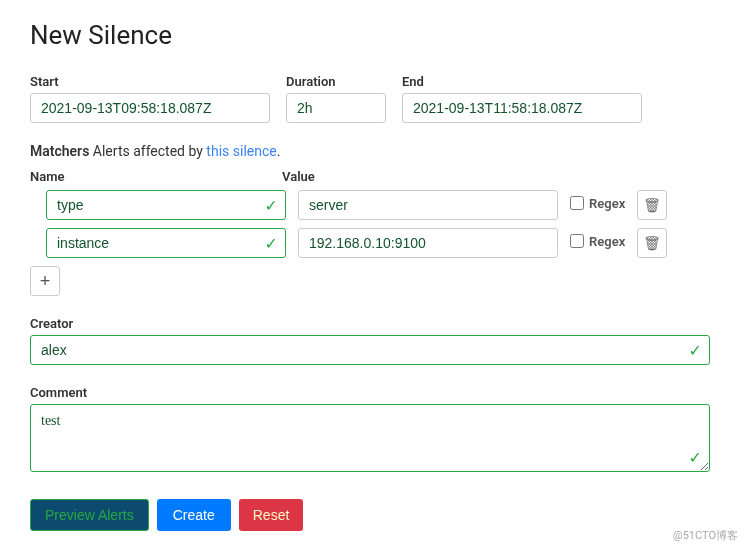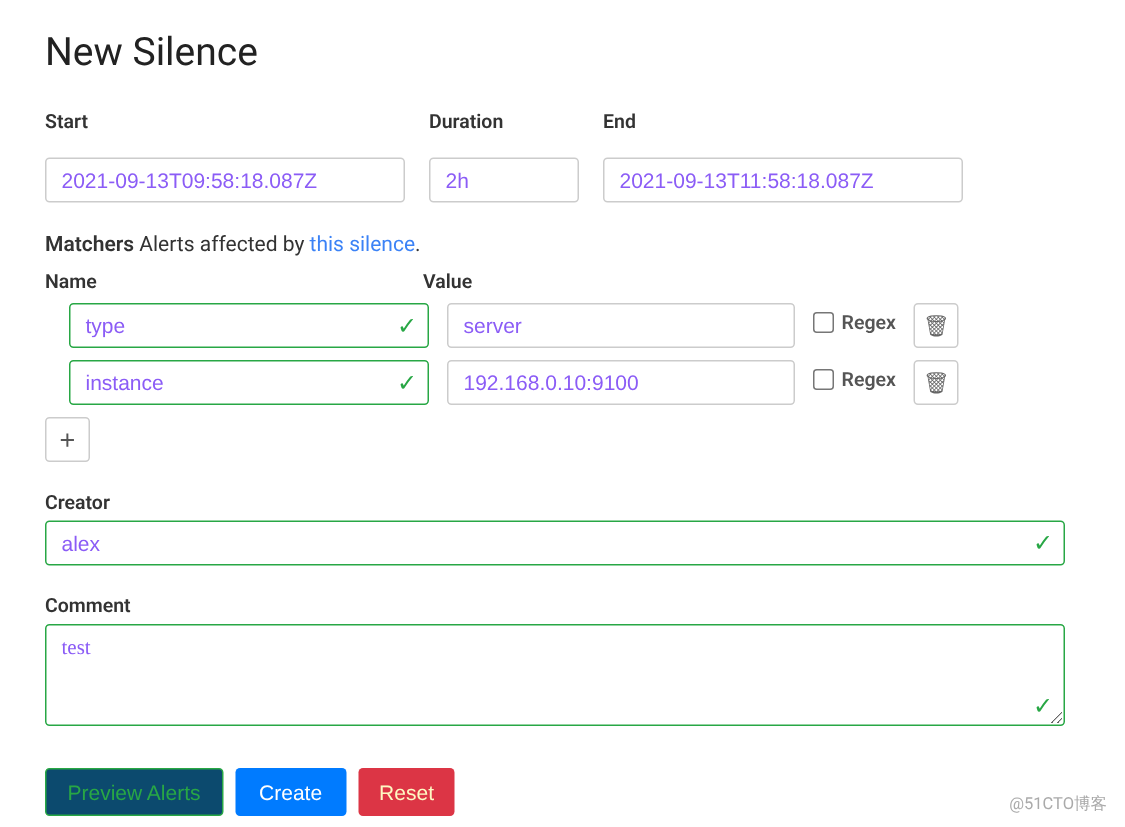--- a/index.html
+++ b/index.html
@@ -26,39 +26,39 @@
       margin-bottom: 20px;
     }
     .row {
       display: flex;
       gap: 16px;
       align-items: flex-start;
     }
     .field-group {
       display: flex;
       flex-direction: column;
-      gap: 12px;
+      gap: 0;
     }
     label {
       font-weight: 600;
       font-size: 13px;
       margin-bottom: 4px;
       display: block;
     }
     .label-link {
       color: #3b82f6;
       text-decoration: none;
     }
     input[type="text"], textarea {
       border: 1px solid #ccc;
       border-radius: 3px;
       padding: 6px 10px;
       font-size: 14px;
       outline: none;
-      color: #8b5cf6;
+      color: #14532d;
       background: #fff;
     }
     .input-start {
       width: 240px;
     }
     .input-duration {
       width: 100px;
     }
     .input-end {
       width: 240px;
@@ -95,21 +95,21 @@
       position: relative;
       width: 240px;
     }
     .input-name-wrapper input {
       width: 100%;
       padding-right: 30px;
       border-color: #28a745;
     }
     .input-value-wrapper {
       position: relative;
-      width: 232px;
+      width: 260px;
     }
     .input-value-wrapper input {
       width: 100%;
     }
     .check-icon {
       position: absolute;
       right: 8px;
       top: 50%;
       transform: translateY(-50%);
       color: #28a745;

